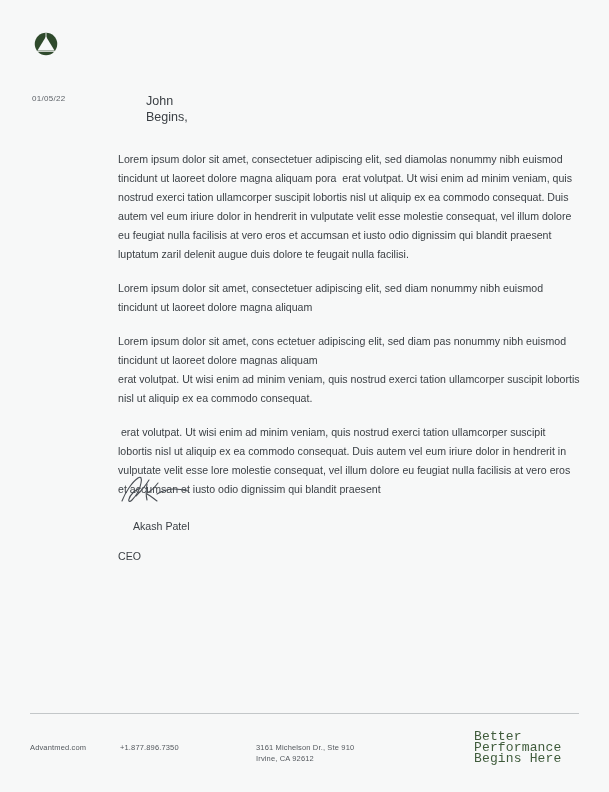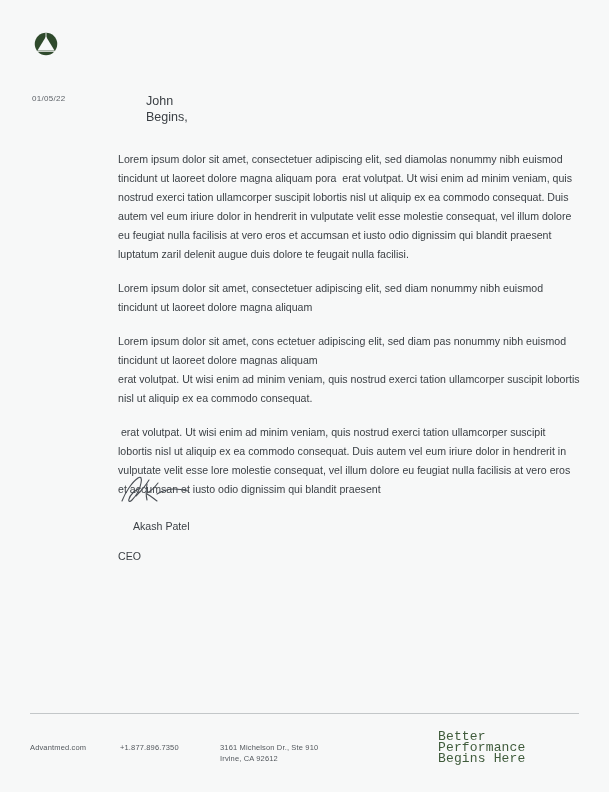--- a/index.html
+++ b/index.html
@@ -139,21 +139,21 @@
   }
   .f-item {
     font-size: 7.5px;
     line-height: 11px;
     color: #54595e;
     letter-spacing: 0.15px;
     white-space: pre-line;
   }
   .f-site  { width: 90px; }
   .f-phone { width: 100px; }
-  .f-addr  { width: 170px; }
+  .f-addr  { width: 170px; margin-left: 36px; }
   .footer-right {
     font-size: 13px;
     line-height: 11px;
     letter-spacing: 0.15px;
     color: #3f5b3b;
     text-align: left;
     white-space: pre-line;
     font-family: Liberation Mono, monospace;
   }
 </style>

